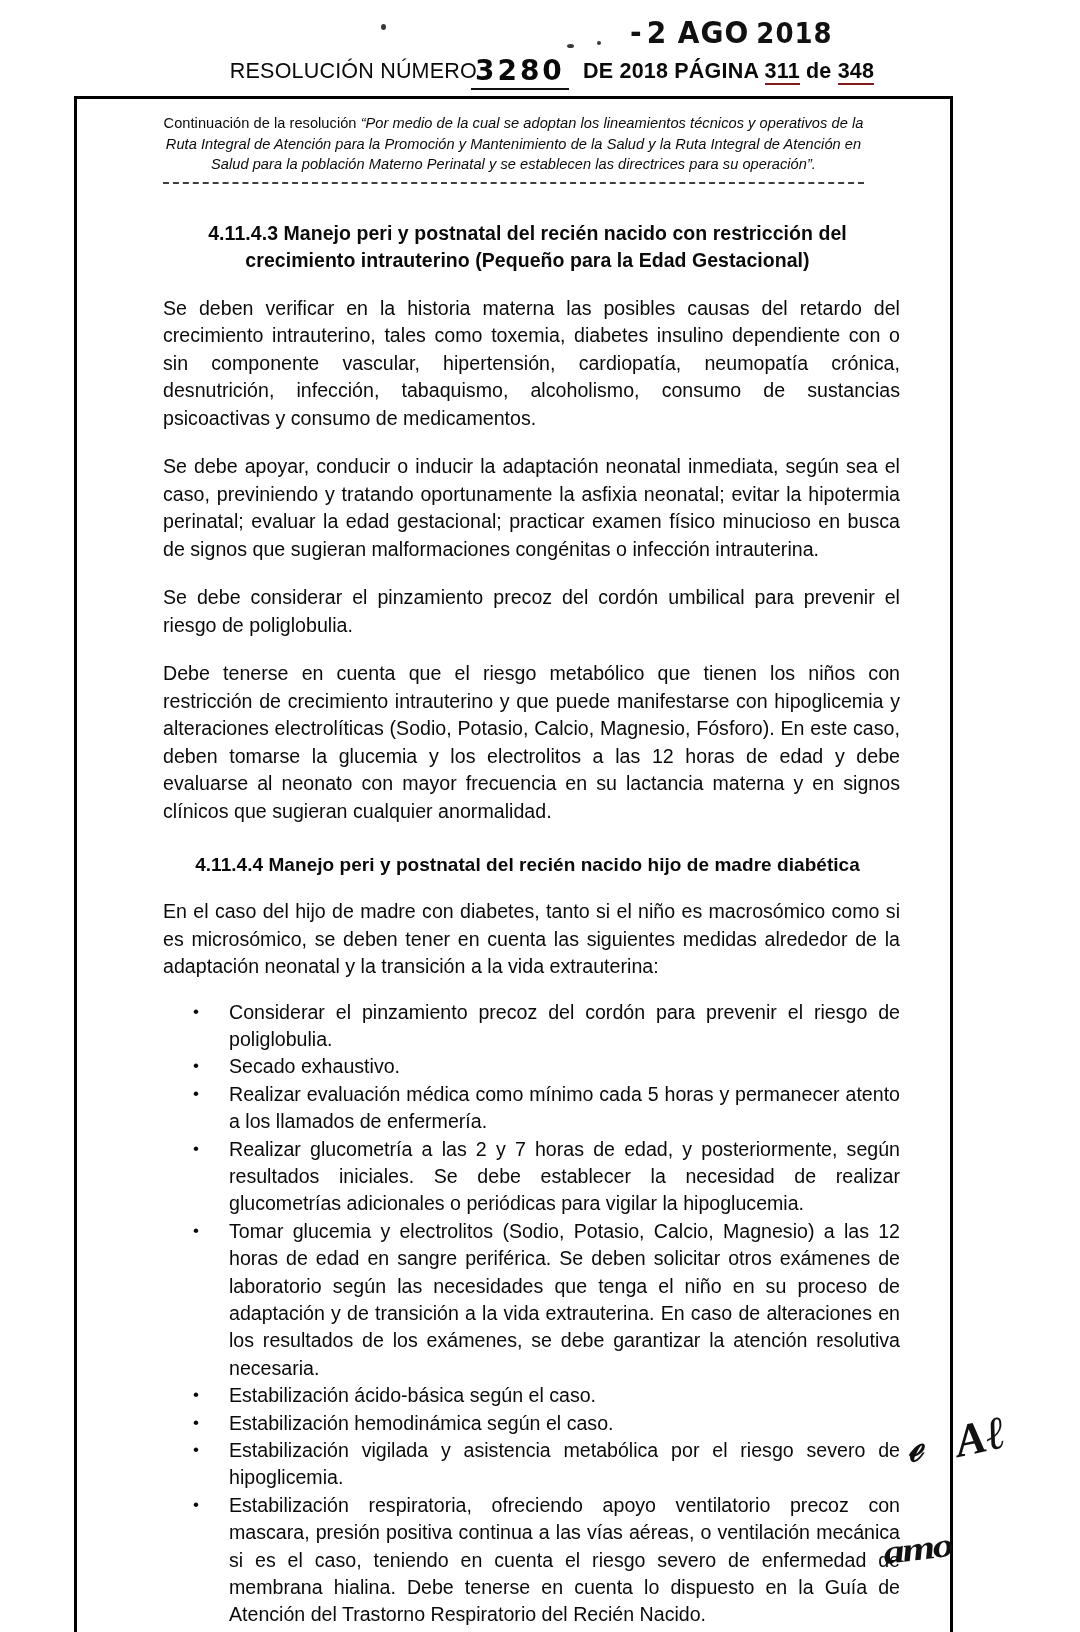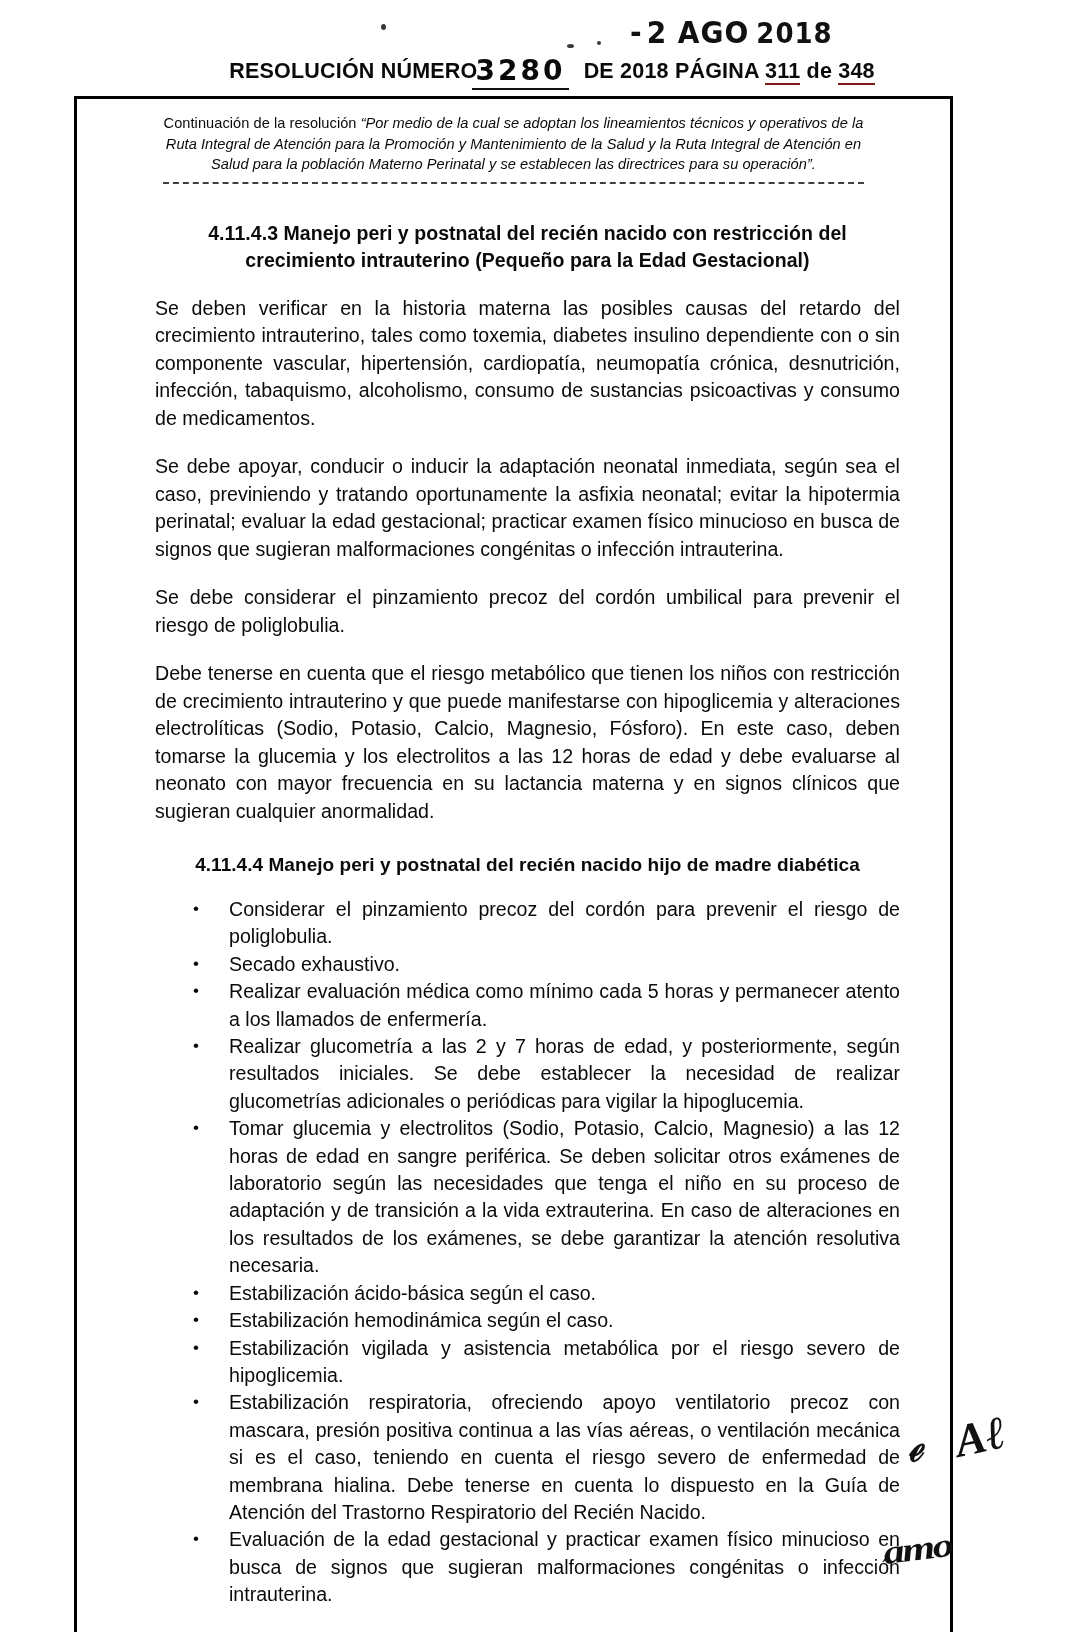--- a/index.html
+++ b/index.html
@@ -39,21 +39,21 @@
   .reso-line {
     position: absolute;
     left: 0; right: 0;
     top: 52px;
     text-align: center;
     white-space: nowrap;
     font-size: 21.5px;
     font-weight: 700;
     letter-spacing: 0.2px;
   }
-  .reso-line .lbl { font-weight: 700; margin-left: 24px; }
+  .reso-line .lbl { font-weight: 400; margin-left: 24px; }
   .reso-line .num-stamp {
     font-family: "DejaVu Sans", sans-serif;
     font-size: 28px;
     font-weight: 700;
     letter-spacing: 3px;
     border-bottom: 2.5px solid #111;
     padding: 0 4px 1px 4px;
     margin: 0 8px 0 -6px;
     position: relative;
     top: 2px;
@@ -121,21 +121,21 @@
     font-weight: 700;
     text-align: center;
     line-height: 26px;
     margin: 27px 10px 0 10px;
     letter-spacing: 0.05px;
   }
   p.body {
     font-size: 19.6px;
     line-height: 27.5px;
     text-align: justify;
-    margin: 21px 0 0 0;
+    margin: 21px 0 0 8px;
     letter-spacing: 0.02px;
     -webkit-hyphens: none;
     hyphens: none;
   }
   p.tight { margin-top: 20px; }
 
   ul.bullets {
     list-style: none;
     margin: 18px 0 0 0;
     padding: 0 0 0 32px;
@@ -231,20 +231,21 @@
       <span>crecimiento intrauterino (Pequeño para la Edad Gestacional)</span>
     </h3>
 
     <p class="body">Se deben verificar en la historia materna las posibles causas del retardo del crecimiento intrauterino, tales como toxemia, diabetes insulino dependiente con o sin componente vascular, hipertensión, cardiopatía, neumopatía crónica, desnutrición, infección, tabaquismo, alcoholismo, consumo de sustancias psicoactivas y consumo de medicamentos.</p>
     <p class="body">Se debe apoyar, conducir o inducir la adaptación neonatal inmediata, según sea el caso, previniendo y tratando oportunamente la asfixia neonatal; evitar la hipotermia perinatal; evaluar la edad gestacional; practicar examen físico minucioso en busca de signos que sugieran malformaciones congénitas o infección intrauterina.</p>
     <p class="body">Se debe considerar el pinzamiento precoz del cordón umbilical para prevenir el riesgo de poliglobulia.</p>
     <p class="body">Debe tenerse en cuenta que el riesgo metabólico que tienen los niños con restricción de crecimiento intrauterino y que puede manifestarse con hipoglicemia y alteraciones electrolíticas (Sodio, Potasio, Calcio, Magnesio, Fósforo). En este caso, deben tomarse la glucemia y los electrolitos a las 12 horas de edad y debe evaluarse al neonato con mayor frecuencia en su lactancia materna y en signos clínicos que sugieran cualquier anormalidad.</p>
 
     <h3 class="section-title-left">4.11.4.4 Manejo peri y postnatal del recién nacido hijo de madre diabética</h3>
 
+    <p class="body tight">En el caso del hijo de madre con diabetes, tanto si el niño es macrosómico como si es microsómico, se deben tener en cuenta las siguientes medidas alrededor de la adaptación neonatal y la transición a la vida extrauterina:</p>
 
     <ul class="bullets">
       <li>Considerar el pinzamiento precoz del cordón para prevenir el riesgo de poliglobulia.</li>
       <li>Secado exhaustivo.</li>
       <li>Realizar evaluación médica como mínimo cada 5 horas y permanecer atento a los llamados de enfermería.</li>
       <li>Realizar glucometría a las 2 y 7 horas de edad, y posteriormente, según resultados iniciales. Se debe establecer la necesidad de realizar glucometrías adicionales o periódicas para vigilar la hipoglucemia.</li>
       <li>Tomar glucemia y electrolitos (Sodio, Potasio, Calcio, Magnesio) a las 12 horas de edad en sangre periférica. Se deben solicitar otros exámenes de laboratorio según las necesidades que tenga el niño en su proceso de adaptación y de transición a la vida extrauterina. En caso de alteraciones en los resultados de los exámenes, se debe garantizar la atención resolutiva necesaria.</li>
       <li>Estabilización ácido-básica según el caso.</li>
       <li>Estabilización hemodinámica según el caso.</li>
       <li>Estabilización vigilada y asistencia metabólica por el riesgo severo de hipoglicemia.</li>

